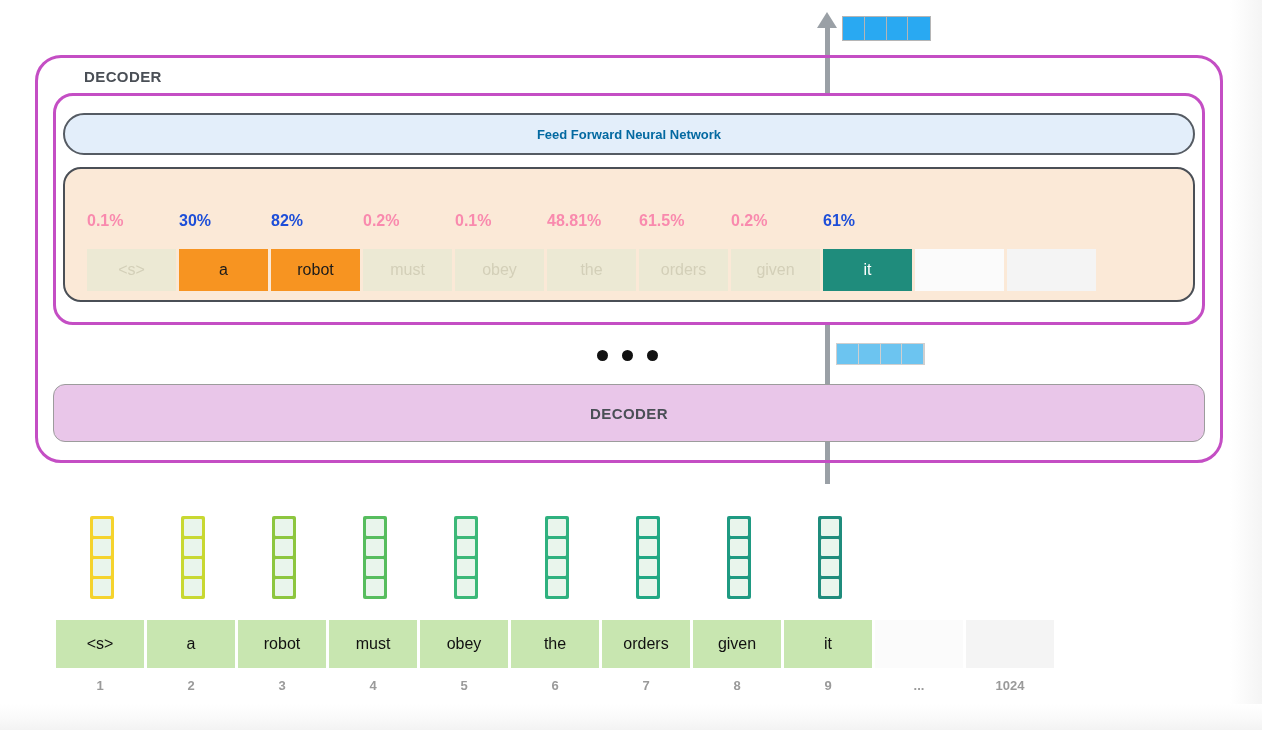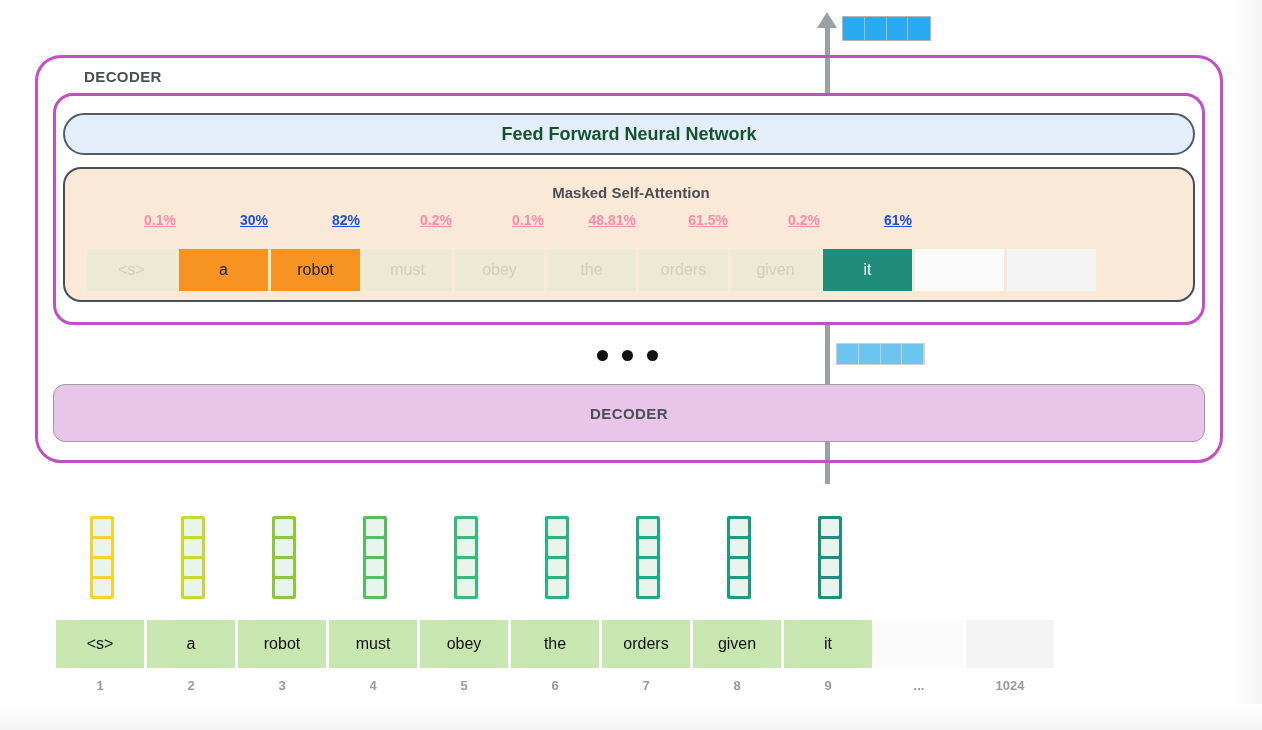--- a/index.html
+++ b/index.html
@@ -38,31 +38,31 @@
     color:#4a4f56;letter-spacing:.4px;}
 
   
   #decoder-inner{position:absolute;left:53px;top:93px;width:1152px;height:232px;
     border:3px solid #c44ec4;border-radius:20px;box-sizing:border-box;background:#fff;}
 
   
   #ffnn{position:absolute;left:63px;top:113px;width:1132px;height:42px;
     background:#e3eefa;border:2.5px solid #555b63;border-radius:21px;box-sizing:border-box;
     display:flex;align-items:center;justify-content:center;
-    font-size:18px;font-weight:700;color:#14532d;}
+    font-size:13px;font-weight:700;color:#0369a1;}
 
   
   #msa{position:absolute;left:63px;top:167px;width:1132px;height:135px;
     background:#fbe9d7;border:2.5px solid #4a4f56;border-radius:18px;box-sizing:border-box;}
   #msa-title{position:absolute;left:0;top:15px;width:1132px;text-align:center;
     font-size:15px;font-weight:700;color:#4a4f56;}
 
   .attn-pcts{position:absolute;left:22px;top:43px;display:flex;}
   .attn-cells{position:absolute;left:22px;top:80px;display:flex;}
-  .pct{width:89px;margin-right:3px;text-align:right;font-size:14px;font-weight:700;text-decoration:underline;}
+  .pct{width:89px;margin-right:3px;text-align:left;font-size:16px;font-weight:700;}
   .pct.dim{color:#f98aae;font-weight:700;}
   .pct.hi{color:#1d4ed8;}
   .acell{width:89px;height:42px;margin-right:3px;display:flex;align-items:center;justify-content:center;
     font-size:16px;box-sizing:border-box;}
   .acell.mask{background:#ece9d4;color:#d3cfb8;}
   .acell.orange{background:#f79421;color:#1b1b1b;}
   .acell.teal{background:#1f8c7c;color:#ffffff;}
   .acell.empty{background:#fbfbfb;}
   .acell.empty2{background:#f4f4f4;}
 
@@ -109,21 +109,20 @@
   </div>
 
 <div id="decoder-outer"></div>
 <div id="decoder-outer-label">DECODER</div>
 
 <div id="decoder-inner"></div>
 
 <div id="ffnn">Feed Forward Neural Network</div>
 
 <div id="msa">
-  <div id="msa-title">Masked Self-Attention</div>
   <div class="attn-pcts" id="attn-pcts">
       <div class="pct dim">0.1%</div>
       <div class="pct hi">30%</div>
       <div class="pct hi">82%</div>
       <div class="pct dim">0.2%</div>
       <div class="pct dim">0.1%</div>
       <div class="pct dim">48.81%</div>
       <div class="pct dim">61.5%</div>
       <div class="pct dim">0.2%</div>
       <div class="pct hi">61%</div>

